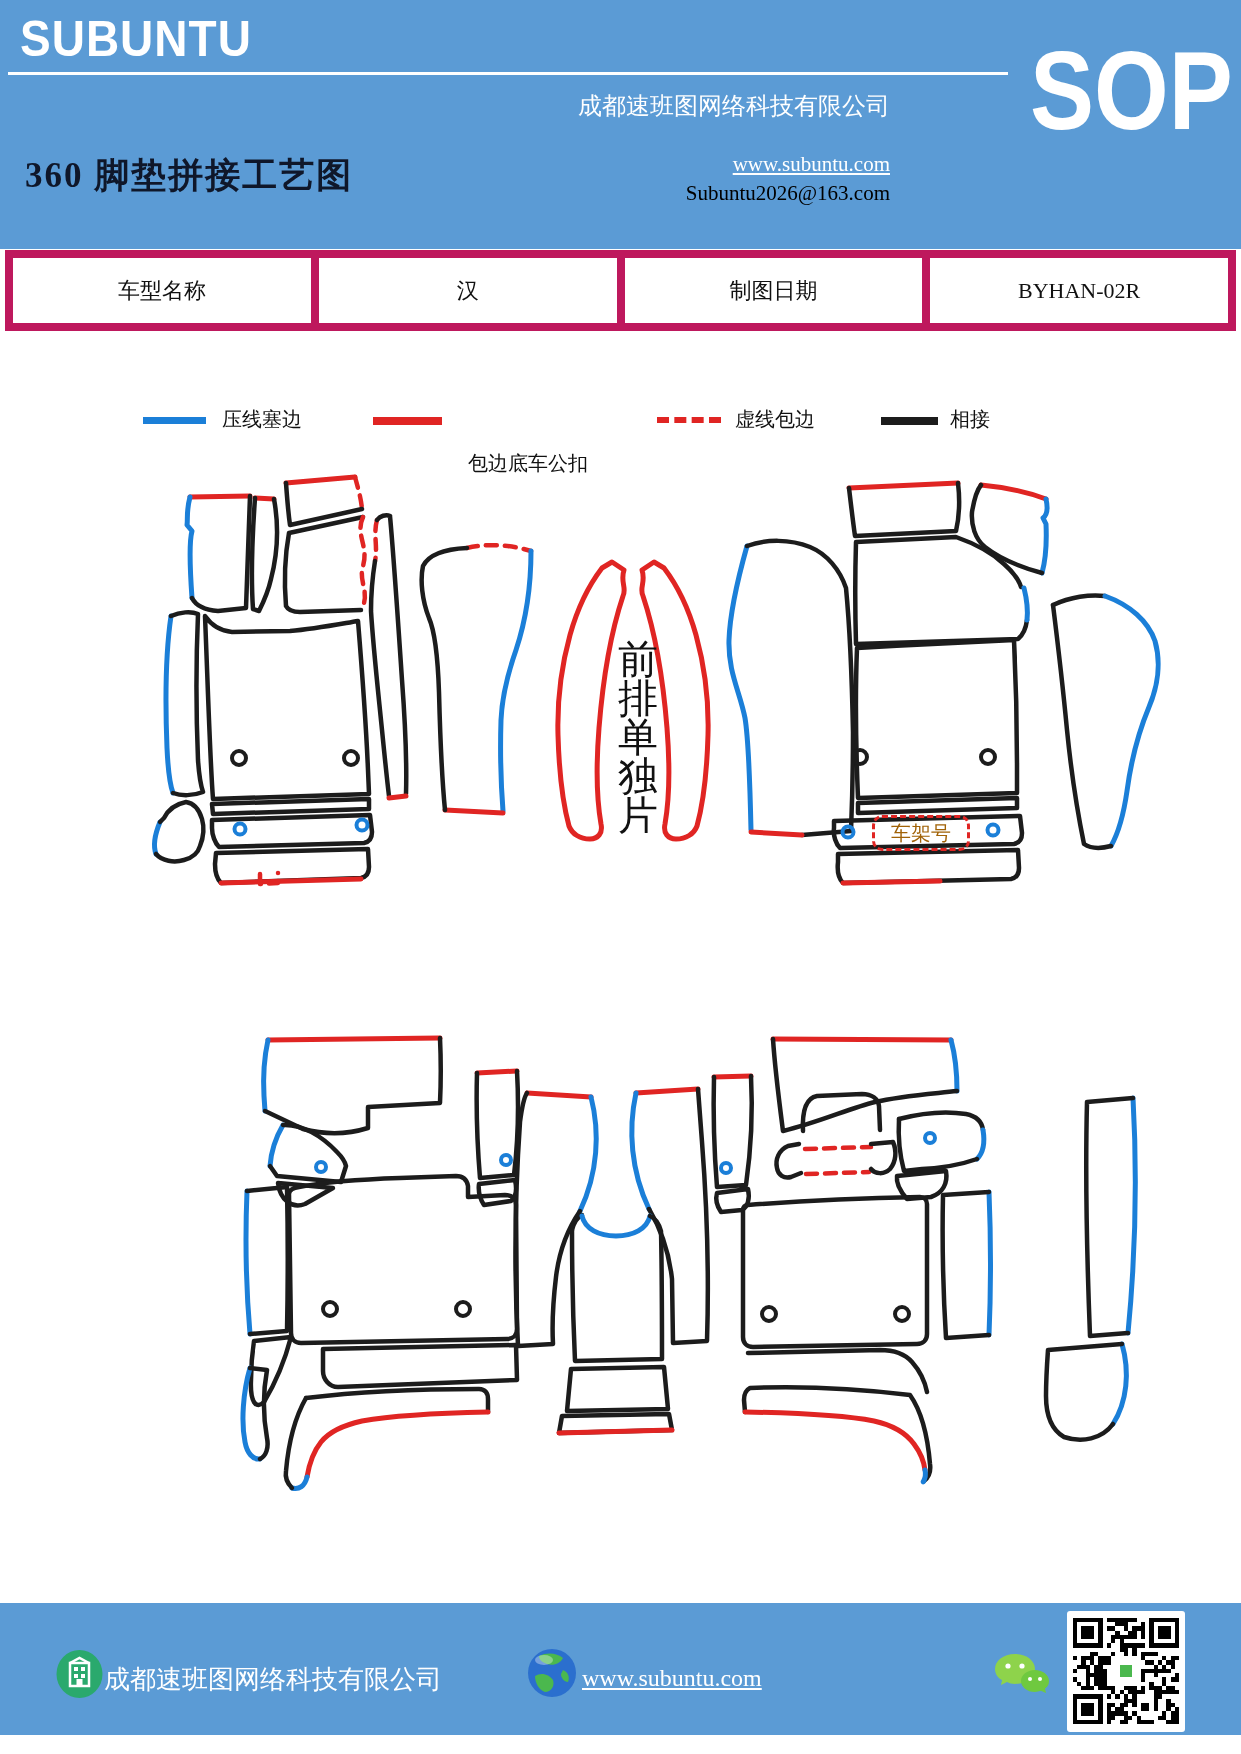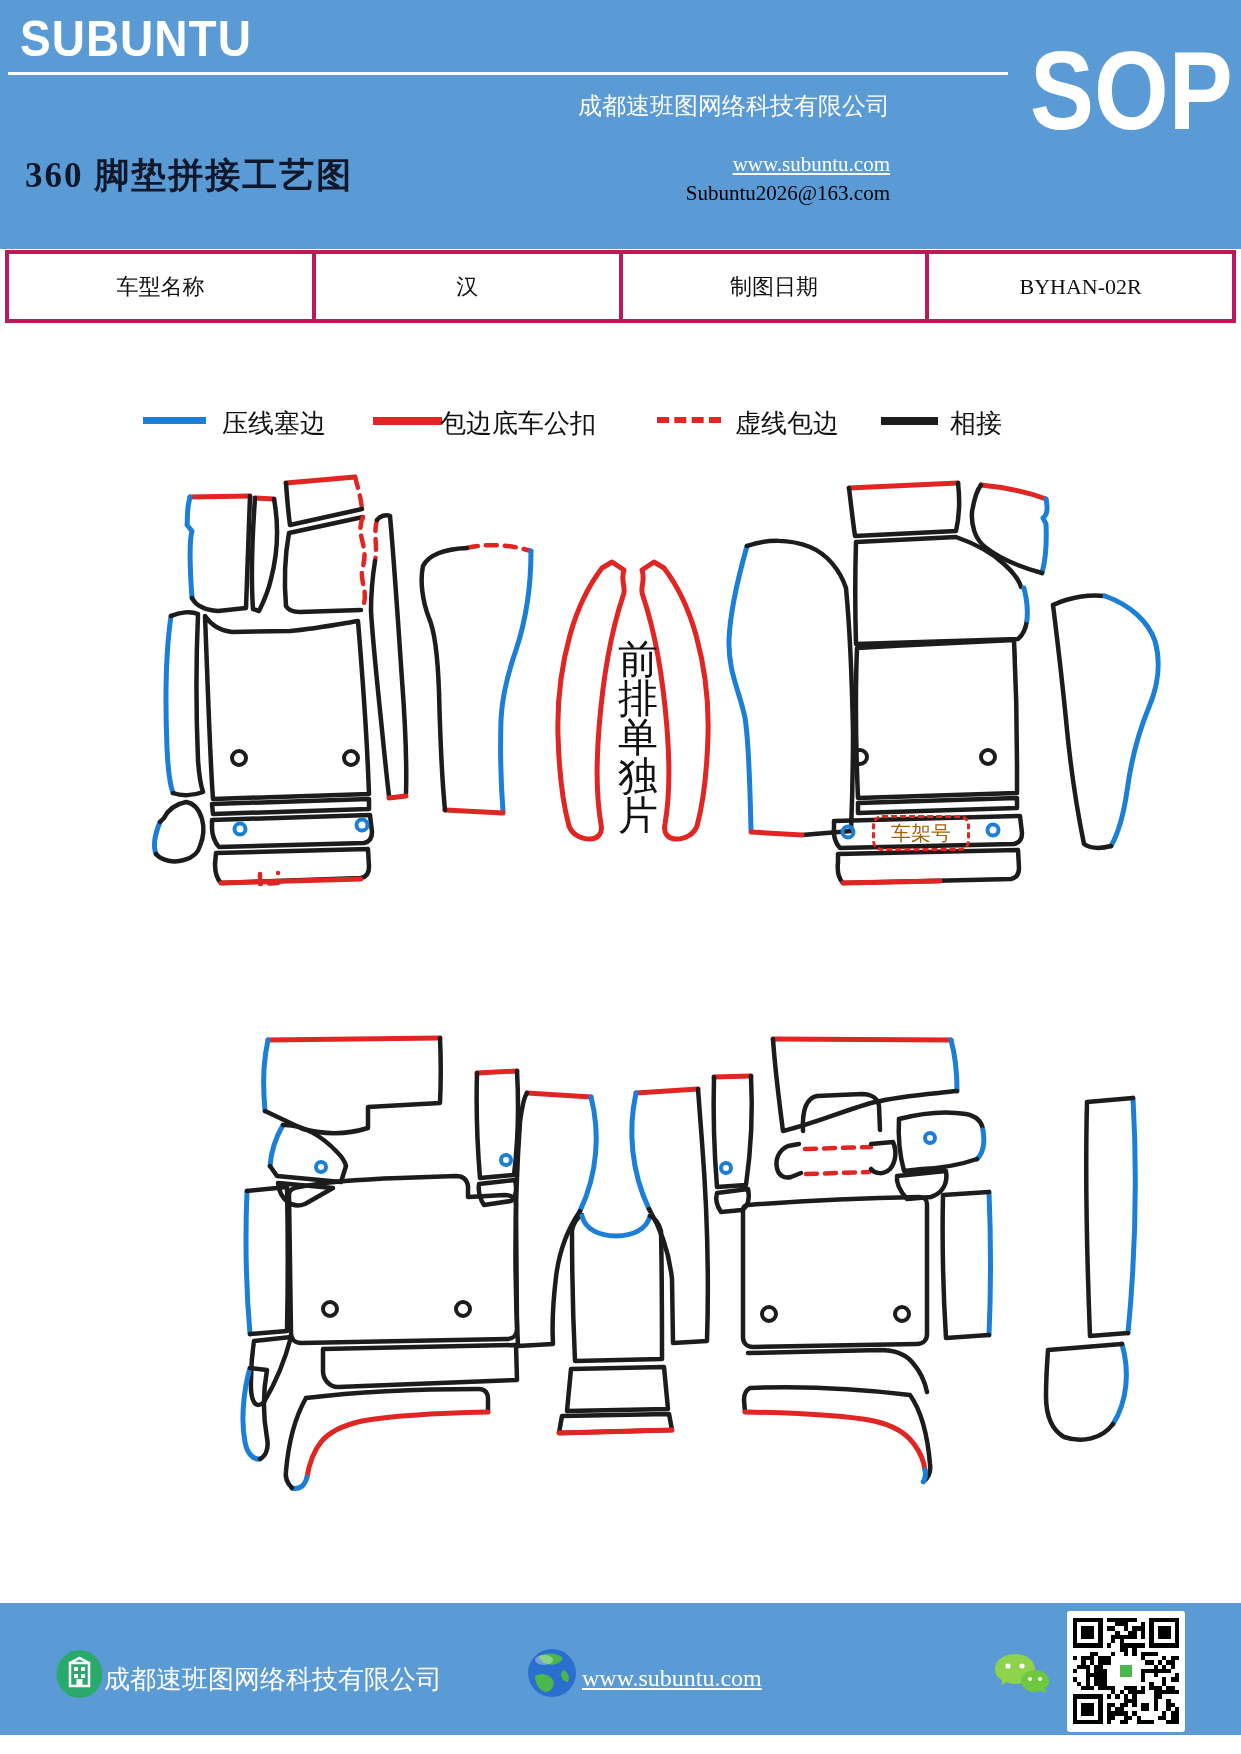--- a/index.html
+++ b/index.html
@@ -11,29 +11,29 @@
          font-weight:800;font-size:46px;letter-spacing:1px;transform:scaleY(1.08);transform-origin:left top;}
   #hline{position:absolute;left:8px;top:72px;width:1000px;height:3px;background:#fff;}
   #hcompany{position:absolute;left:0;top:90px;width:890px;text-align:right;color:#fff;font-size:24px;}
   #sop{position:absolute;left:1030px;top:28px;width:200px;color:#fff;text-align:center;
        font-family:"Liberation Sans",sans-serif;font-weight:800;font-size:96px;transform:scaleY(1.15);transform-origin:center top;}
   #htitle{position:absolute;left:25px;top:152px;color:#0f172a;font-size:35px;font-weight:bold;letter-spacing:2px;}
   #hwebsite{position:absolute;left:520px;top:152px;width:370px;text-align:right;color:#fff;font-size:21px;text-decoration:underline;}
   #hemail{position:absolute;left:520px;top:181px;width:370px;text-align:right;color:#000000;font-size:21px;}
   
   #spec{position:absolute;left:5px;top:250px;width:1231px;border-collapse:collapse;table-layout:fixed;}
-  #spec td{border:4px solid #be185d;height:63px;text-align:center;font-size:22px;color:#111;background:#fff;margin-top:36px;}
+  #spec td{border:8px solid #be185d;height:63px;text-align:center;font-size:22px;color:#111;background:#fff;margin-top:36px;}
   
-  .lg-label{position:absolute;top:406px;font-size:26px;color:#111;}
+  .lg-label{position:absolute;top:406px;font-size:20px;color:#111;}
   .lg-line{position:absolute;top:417px;height:0;}
   #lg1{left:143px;width:63px;border-top:7px solid #1b7fd8;}
   #lg2{left:373px;width:69px;border-top:8px solid #e02523;}
   #lg3{left:657px;width:64px;border-top:6px dashed #e02523;}
   #lg4{left:881px;width:57px;border-top:8px solid #1c1c1c;}
-  #lgt1{left:222px;} #lgt2{left:440px;} #lgt3{left:735px;} #lgt4{left:950px;}
+  #lgt1{left:222px;} #lgt2{left:468px;margin-top:44px;} #lgt3{left:735px;} #lgt4{left:950px;}
   
   #diagram{position:absolute;left:0;top:430px;}
   #diagram path{fill:none;stroke-linecap:round;stroke-linejoin:round;}
   #diagram circle{fill:none;}
   .k{stroke:#1c1c1c;stroke-width:4.5;}
   .b{stroke:#1b7fd8;stroke-width:5;}
   .r{stroke:#e02523;stroke-width:5;}
   .d{stroke:#e02523;stroke-width:4.5;stroke-dasharray:11 8;}
   .hk{stroke:#1c1c1c;stroke-width:4;}
   .hb{stroke:#1b7fd8;stroke-width:4;}

